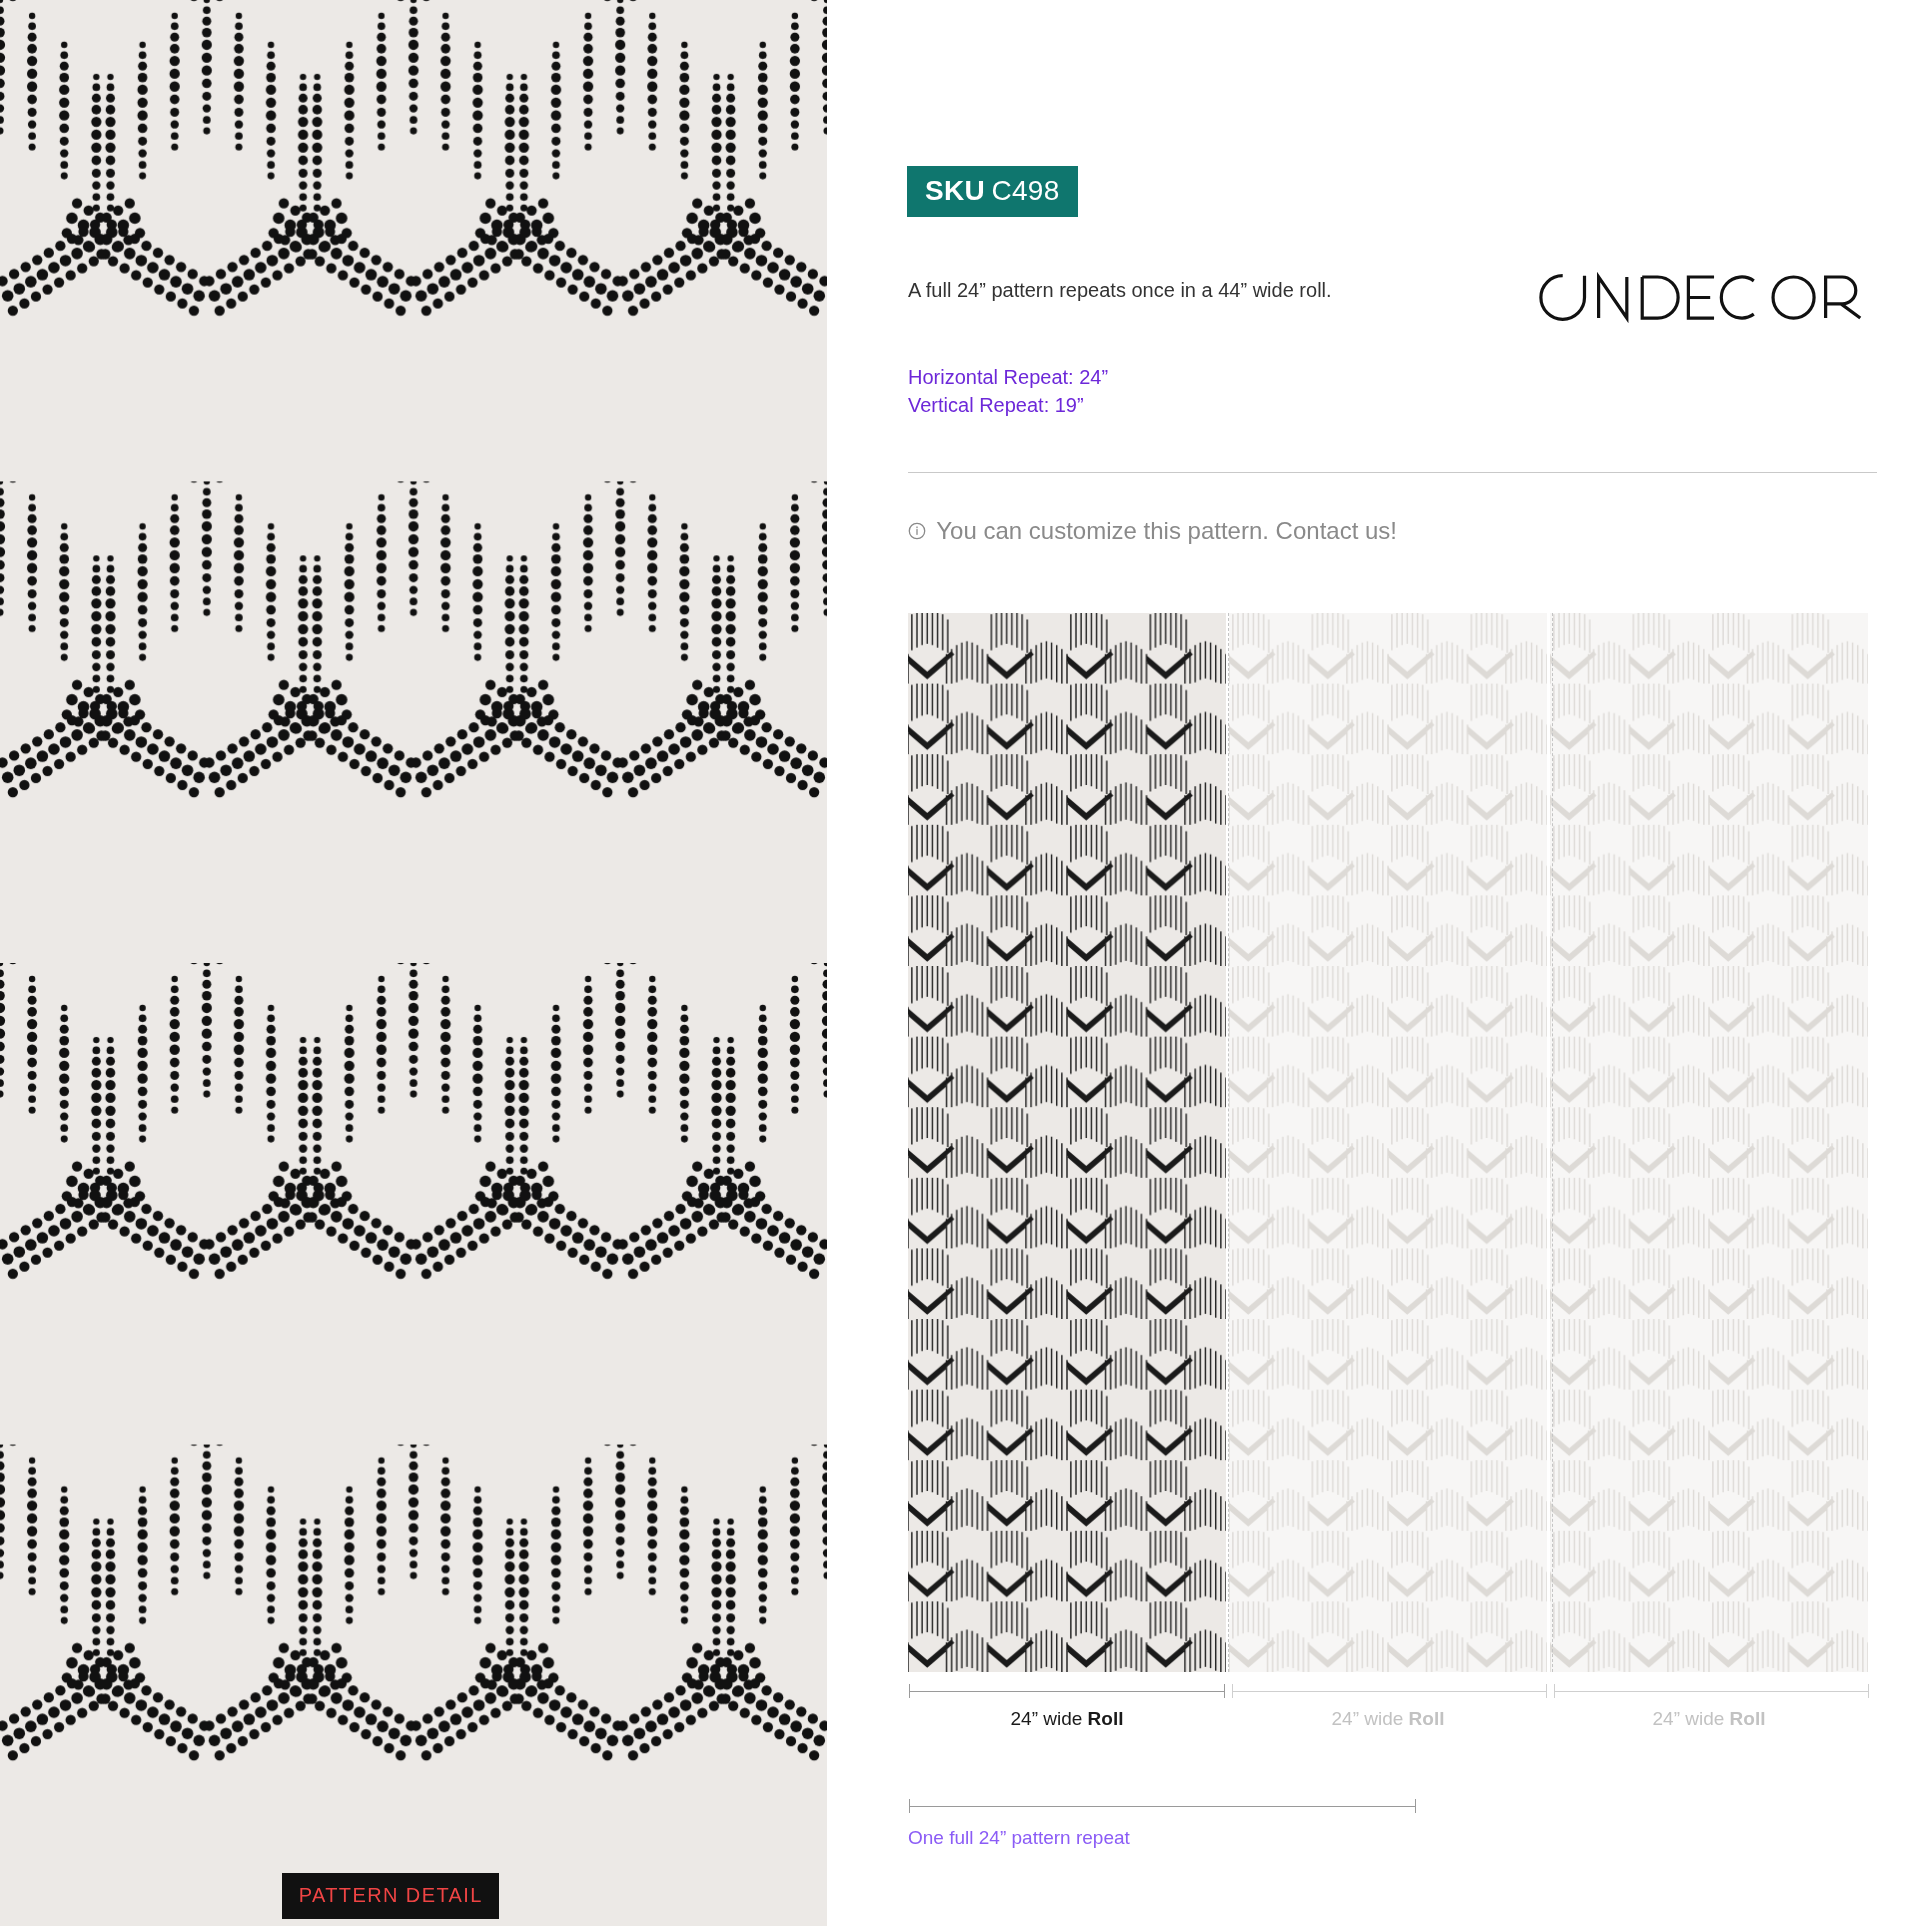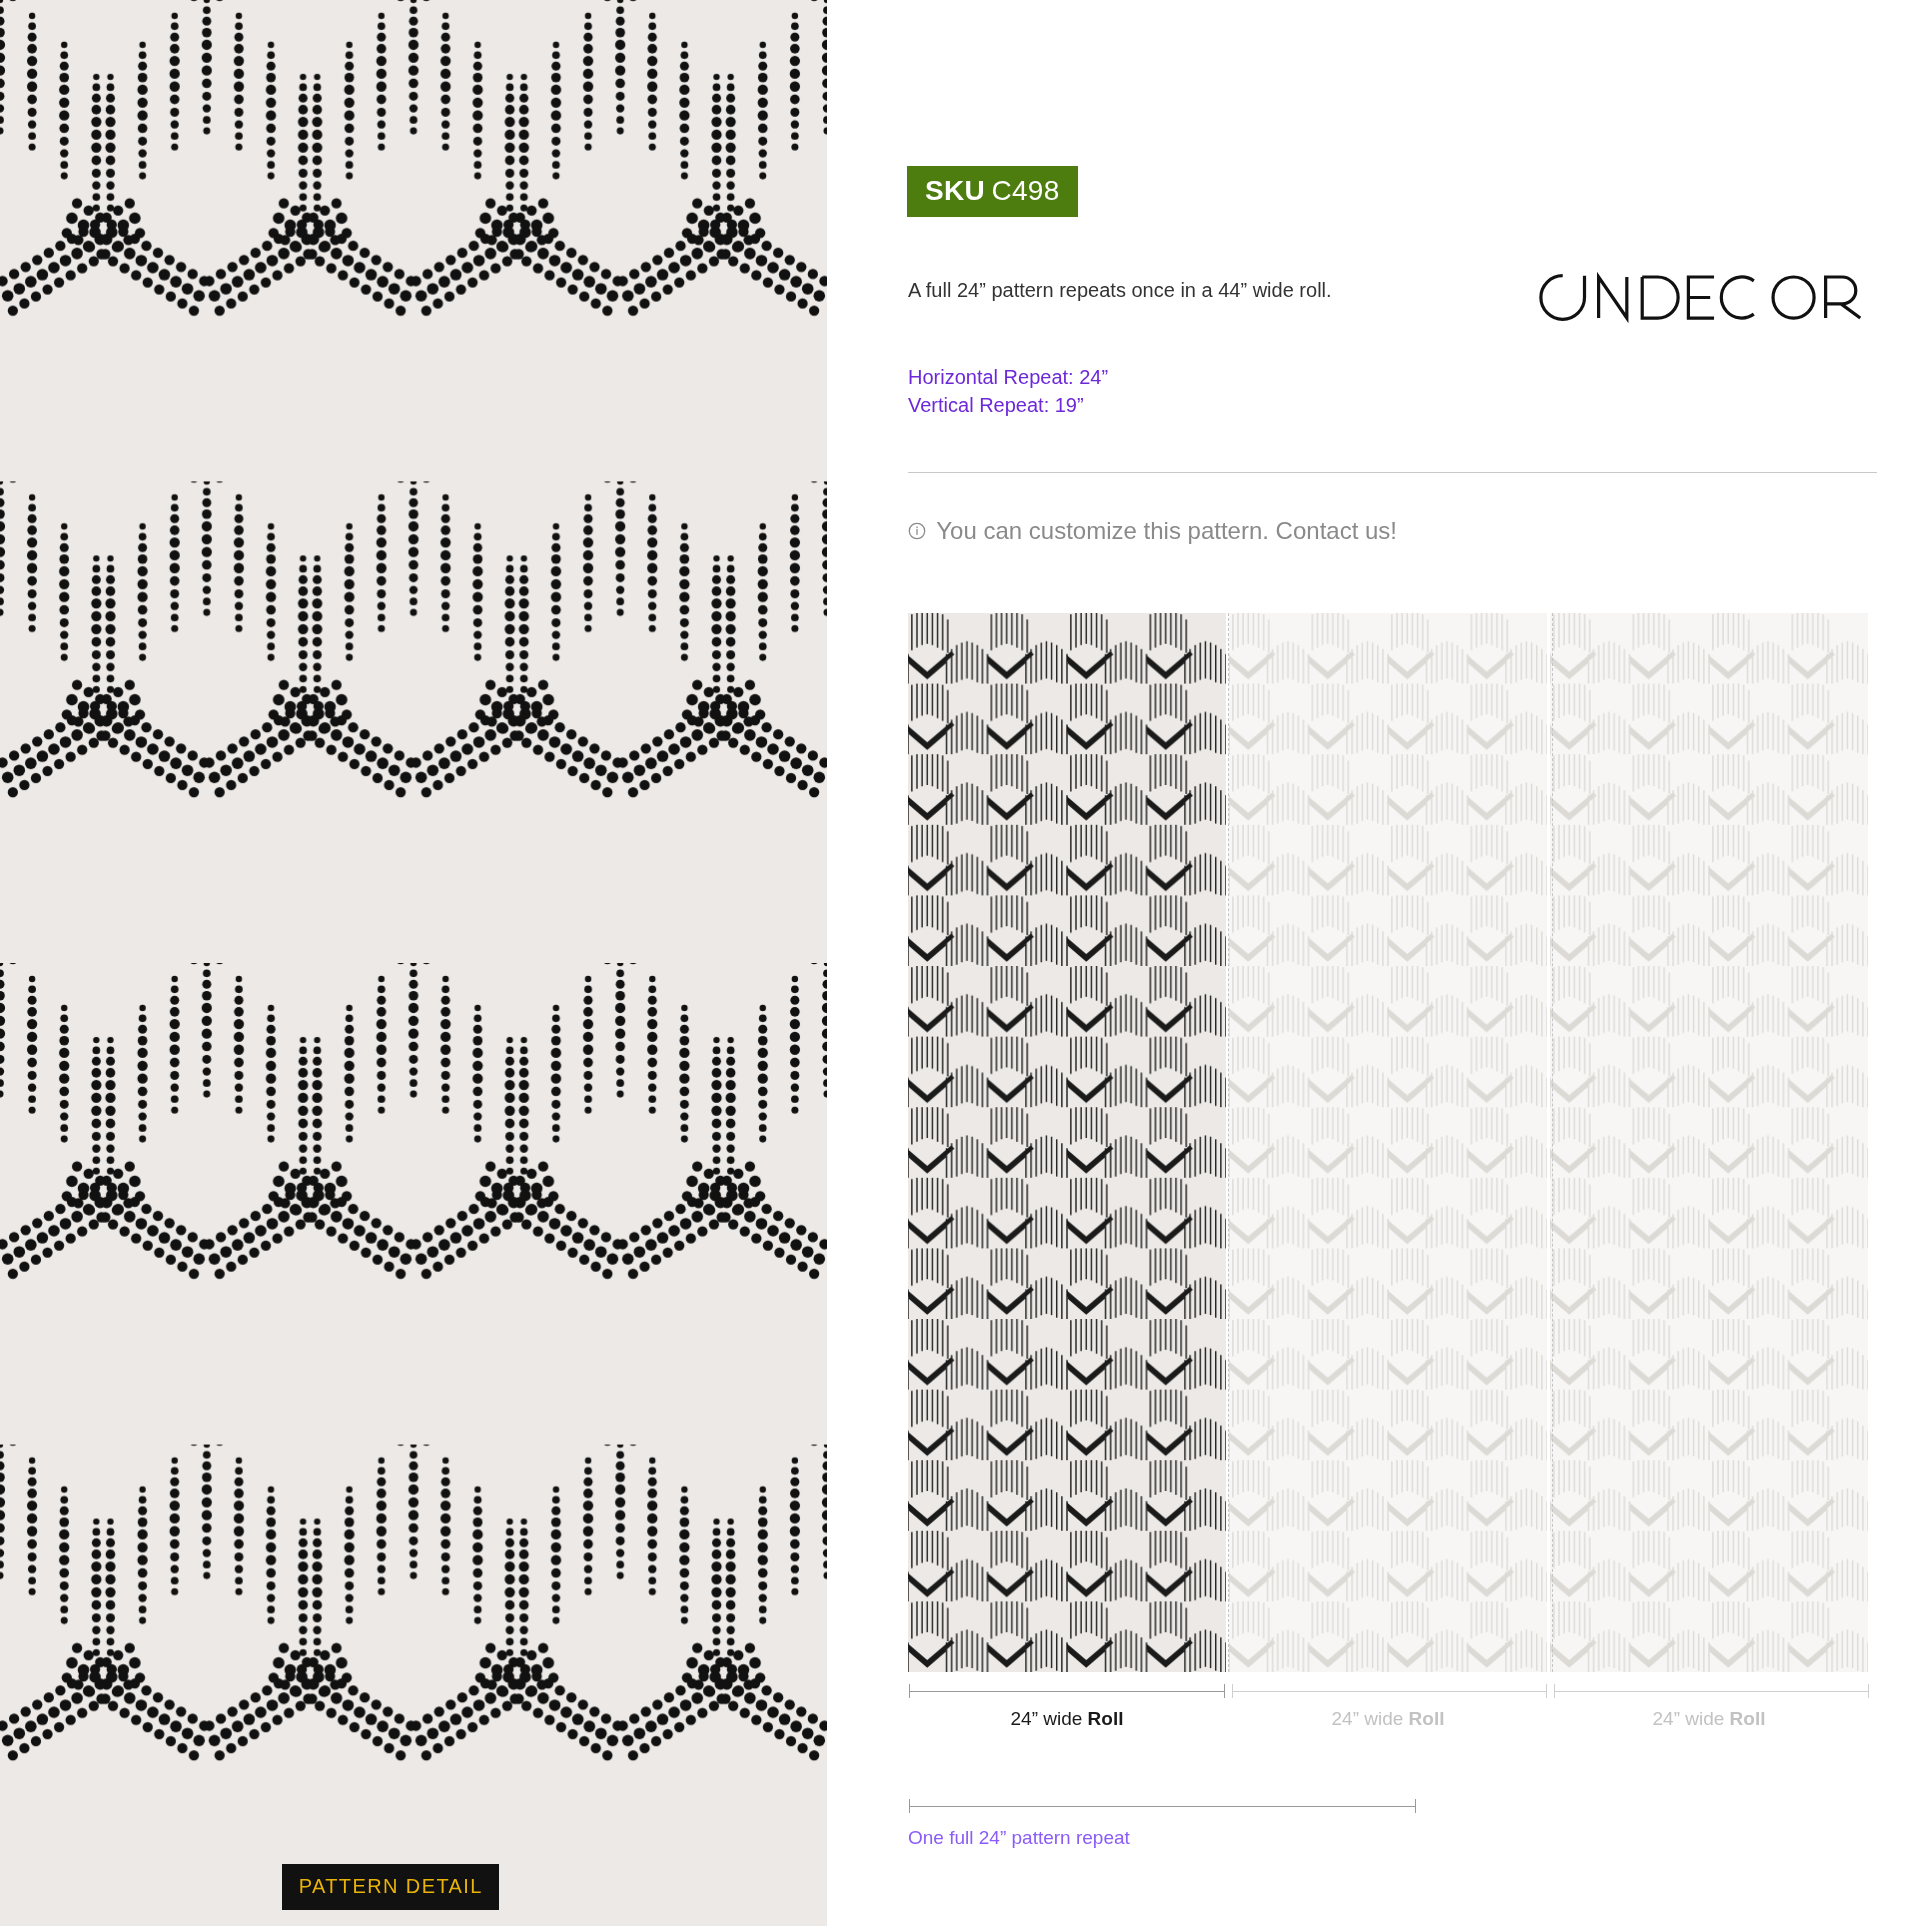--- a/index.html
+++ b/index.html
@@ -34,23 +34,23 @@
     position: absolute;
     left: 0;
     top: 0;
     width: 827px;
     height: 1926px;
     display: block;
   }
   .detail-badge {
     position: absolute;
     left: 282px;
-    bottom: 16px;
+    bottom: 7px;
     background: #111111;
-    color: #eab308;
+    color: #ef4444;
     font-size: 20px;
     letter-spacing: 1.4px;
     padding: 11px 16.7px 11.6px 16.7px;
     font-family: "Liberation Sans", sans-serif;
     text-align: right;
   }
 
   
   .info-panel {
     position: absolute;
@@ -58,21 +58,21 @@
     top: 0;
     width: 1099px;
     height: 1926px;
     background: #ffffff;
   }
 
   .sku-badge {
     position: absolute;
     left: 80px;
     top: 166px;
-    background: #4d7c0f;
+    background: #0f766e;
     color: #ffffff;
     padding: 9px 18px 10.3px 18px;
     font-size: 28px;
     letter-spacing: 0.3px;
     white-space: nowrap;
   }
   .sku-badge .sku-label { font-weight: bold; }
   .sku-badge .sku-value { font-weight: normal; margin-left: 6.4px; }
 
   .repeat-note {

